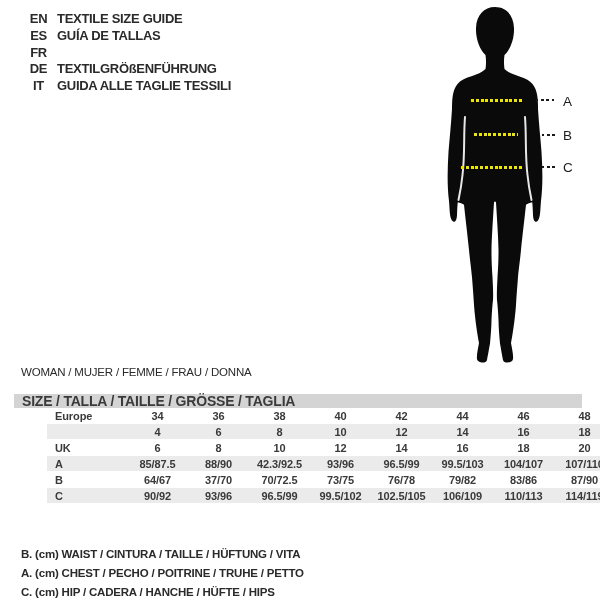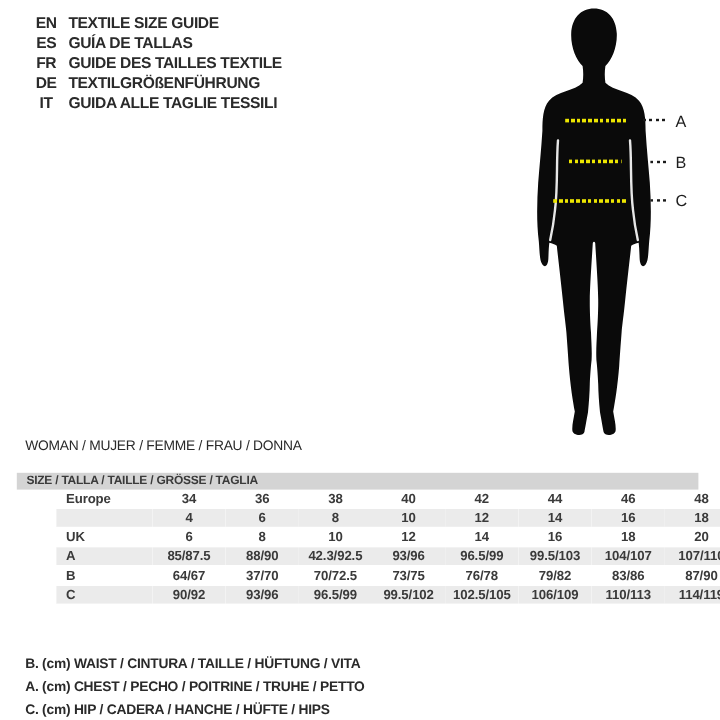--- a/index.html
+++ b/index.html
@@ -25,21 +25,21 @@
   .dash-black{position:absolute;height:2.4px;
     background:repeating-linear-gradient(90deg,var(--dash-black) 0 2.4px,transparent 2.4px 5.2px);}
   .marker-label{position:absolute;font-size:13.5px;font-weight:400;color:#1d1d1d;}
 
   
   .section-title{position:absolute;left:21px;top:366px;font-size:11.5px;font-weight:400;letter-spacing:-0.2px;color:#2a2a2a;}
 
   
   .size-table{position:absolute;left:14px;top:394px;width:568px;}
   .table-header{height:14px;line-height:14px;background:var(--header-bg);padding-left:8px;
-    font-size:10px;font-weight:700;letter-spacing:-0.2px;color:#3a3a3a;}
+    font-size:14px;font-weight:700;letter-spacing:-0.2px;color:#3a3a3a;}
   .size-table table{width:100%;border-collapse:collapse;table-layout:fixed;margin-left:33px;}
   .size-table td{height:15px;padding:0;border-bottom:1px solid #fff;font-size:11px;font-weight:700;
     letter-spacing:-0.1px;text-align:center;color:#3a3a3a;white-space:nowrap;overflow:hidden;}
   .size-table td.row-label{text-align:left;padding-left:8px;}
   .size-table tr.shaded td{background:var(--stripe);}
   .col-label{width:80px;}
 
   
   .legend{position:absolute;left:21px;top:545px;font-size:11.5px;font-weight:700;letter-spacing:-0.2px;
     line-height:18.9px;color:#2a2a2a;}
@@ -53,21 +53,20 @@
     <div class="lang-row">
       <span class="lang-code">EN</span>
       <span class="lang-title">TEXTILE SIZE GUIDE</span>
     </div>
     <div class="lang-row">
       <span class="lang-code">ES</span>
       <span class="lang-title">GUÍA DE TALLAS</span>
     </div>
     <div class="lang-row">
       <span class="lang-code">FR</span>
-      <span class="lang-title">GUIDE DES TAILLES TEXTILE</span>
     </div>
     <div class="lang-row">
       <span class="lang-code">DE</span>
       <span class="lang-title">TEXTILGRÖßENFÜHRUNG</span>
     </div>
     <div class="lang-row">
       <span class="lang-code">IT</span>
       <span class="lang-title">GUIDA ALLE TAGLIE TESSILI</span>
     </div>
   </div>

